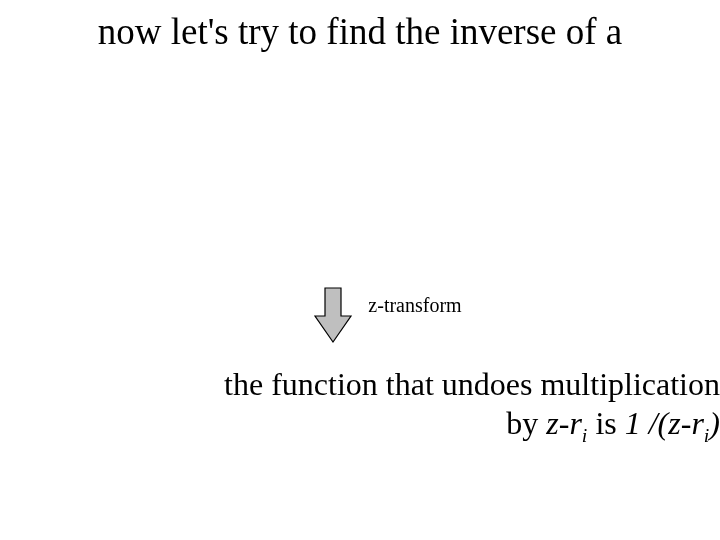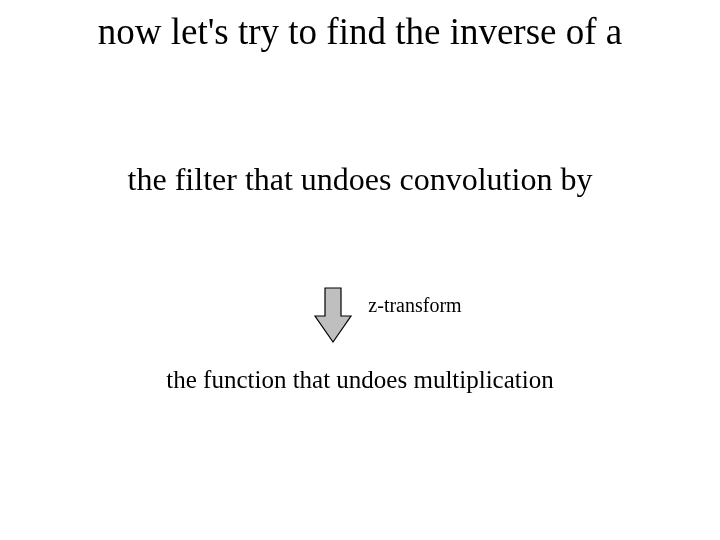--- a/index.html
+++ b/index.html
@@ -48,48 +48,49 @@
   
   .arrow {
     position: absolute;
     left: 313px;
     top: 286px;
     width: 40px;
     height: 58px;
   }
 
   
-  #para3 { top: 365px; font-size: 25px; line-height: 1.22; }
+  #para3 { top: 365px; font-size: 32px; line-height: 1.22; text-align: right; }
 </style>
 </head>
 <body>
 
 <div class="slide">
 
   <div id="title" class="block">
     <span class="line">
       <span class="roman">now let's try to find the inverse of a</span>
     </span><br>
   </div>
 
   <div id="para2" class="block">
-    <span class="line">
-      <span class="roman">the filter that undoes convolution by</span>
-    </span><br>
+    <br>
   </div>
 
   <div class="arrow">
     <svg viewBox="0 0 40 58" width="40" height="58">
       <path d="M12 2 H28 V30 H38 L20 56 L2 30 H12 Z" stroke-width="1.2" stroke="#000000" fill="#bfbfbf"></path>
     </svg>
   </div>
 
   <div id="zlabel" class="block">
     <span class="roman">z-transform</span>
   </div>
 
   <div id="para3" class="block">
     <span class="line">
       <span class="roman">the function that undoes multiplication</span>
     </span><br>
+    <span class="line">
+      <span class="roman">by </span><span class="italic">z-r</span><span class="italic sub">i</span><span class="roman"> is</span><span class="roman"> </span><span class="italic">1</span><span class="italic"> /(</span><span class="italic">z-r</span><span class="italic sub">i</span><span class="italic">)</span>
+    </span>
   </div>
 
 </div>
 
 </body></html>

